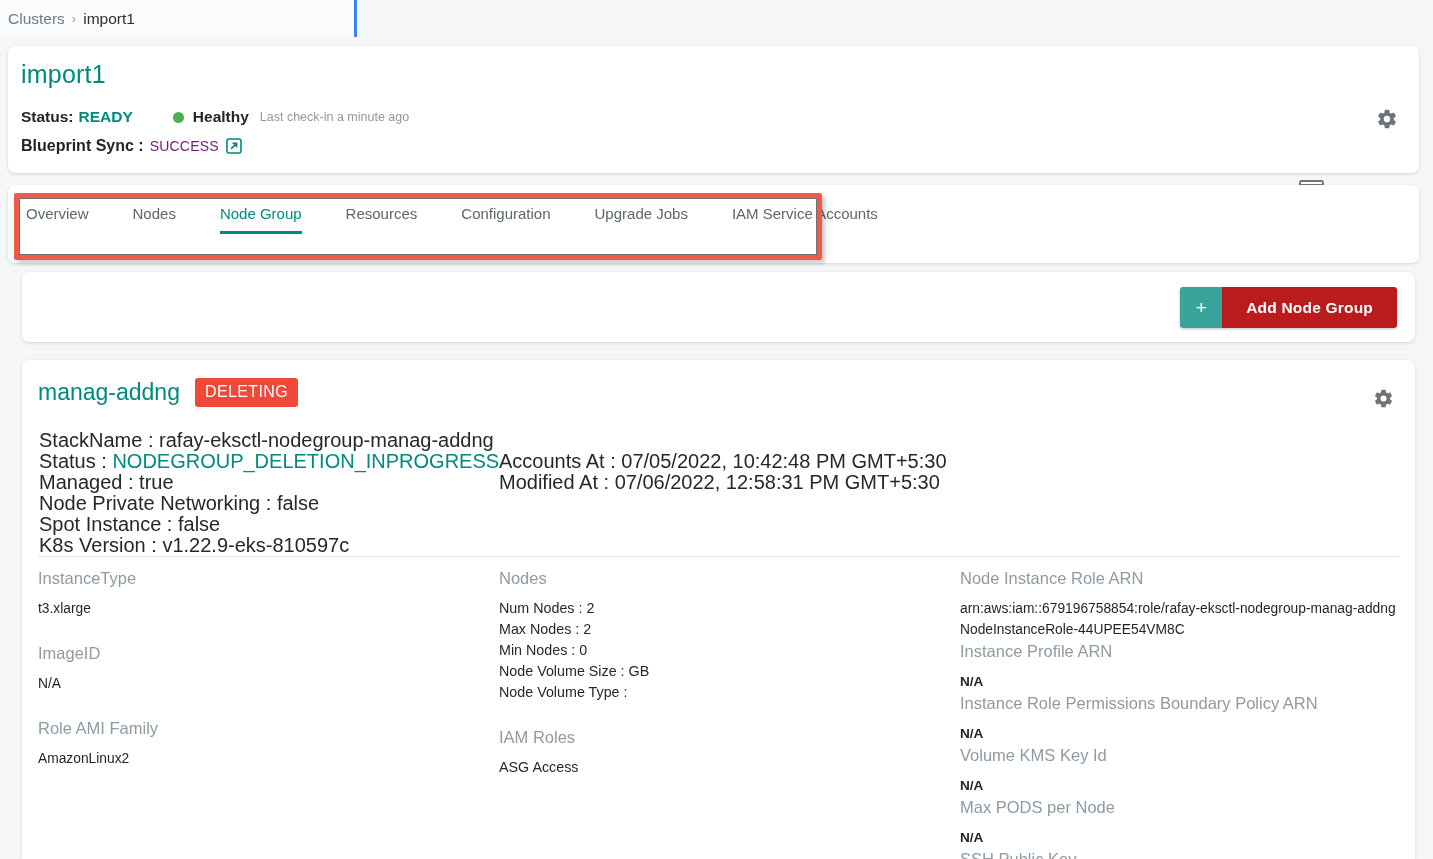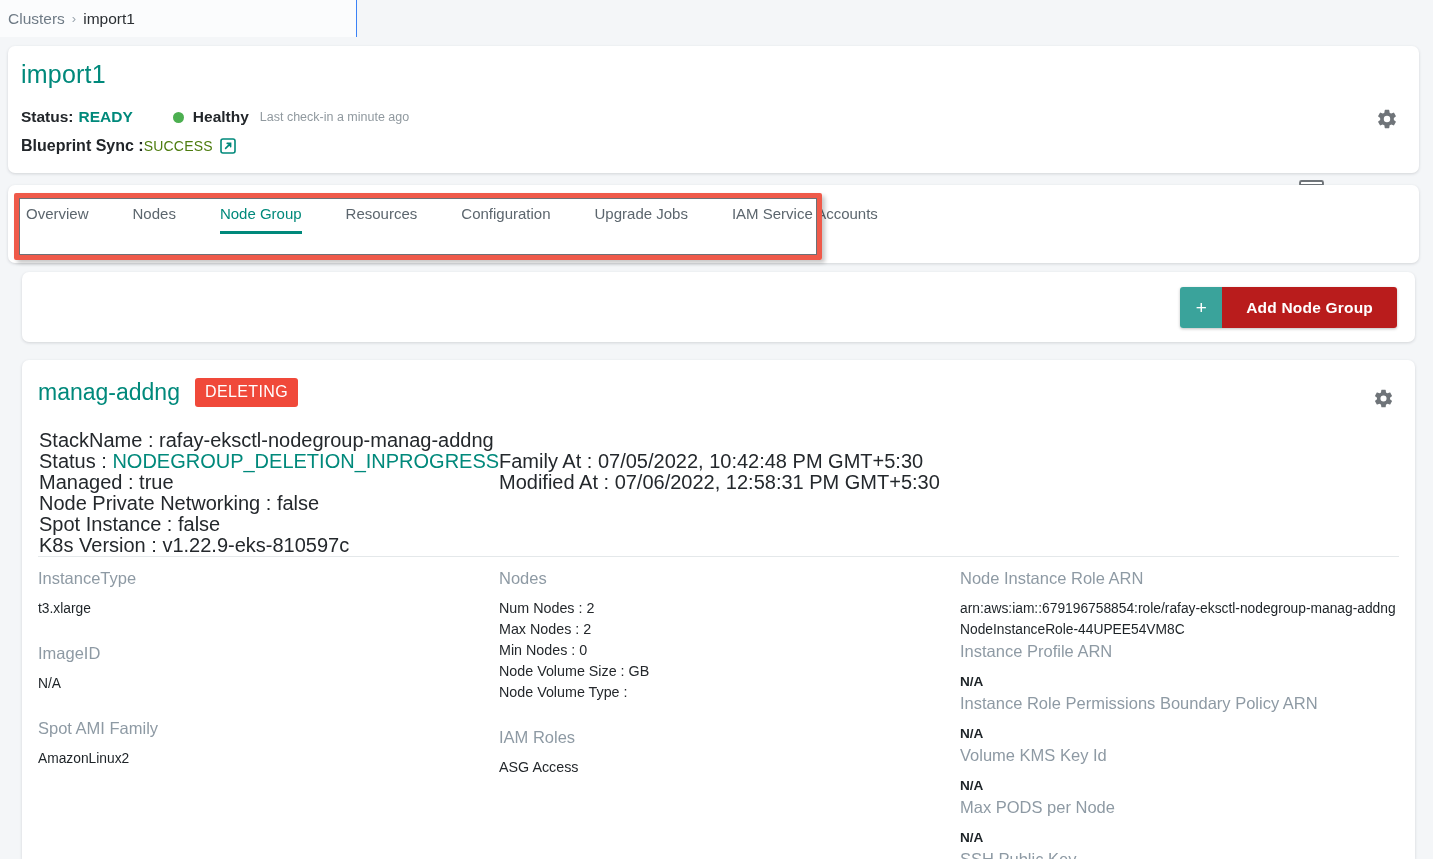--- a/index.html
+++ b/index.html
@@ -8,21 +8,21 @@
     height: 859px;
     background: #f4f6f8;
     font-family: "Liberation Sans", sans-serif;
     overflow: hidden;
   }
   .page { position: relative; width: 1433px; height: 859px; }
 
   
   .breadcrumb-bar {
     position: absolute; left: 0; top: 0; width: 357px; height: 37px;
-    background: #fbfcfd; border-right: 1px solid #3b82f6;
+    background: #fbfcfd; border-right: 3px solid #3b82f6;
     display: flex; align-items: center; padding-left: 8px; gap: 7px;
   }
   .crumb-link { font-size: 15.5px; color: #6f7b86; }
   .crumb-sep { font-size: 13px; color: #9aa5ae; }
   .crumb-current { font-size: 15.5px; color: #2b2f33; }
 
   
   .card {
     position: absolute; background: #fff; border-radius: 7px;
     box-shadow: 0 1px 3px rgba(40,50,60,.17);
@@ -45,21 +45,21 @@
     background: #4caf50; margin-left: 40px;
   }
   .health-text { font-size: 15.5px; font-weight: bold; color: #22262a; margin-left: 9px; }
   .checkin-text { font-size: 12.5px; color: #90999f; margin-left: 11px; }
 
   .bp-row {
     position: absolute; left: 13px; top: 91px;
     display: flex; align-items: center;
   }
   .bp-label { font-size: 16px; font-weight: bold; color: #22262a; }
-  .bp-value { font-size: 14px; color: #4d7c0f; letter-spacing: .2px; }
+  .bp-value { font-size: 14px; color: #701a75; margin-left: 6px; letter-spacing: .2px; }
   .ext-link-icon { margin-left: 7px; display: flex; align-items: center; }
 
   .gear-header { position: absolute; right: 21px; top: 62px; }
   .kubectl-row {
     position: absolute; right: 16px; top: 134px;
     display: flex; align-items: center; gap: 8px;
   }
   .kubectl-label {
     font-size: 14.5px; font-weight: bold; color: #00897b; letter-spacing: .3px;
   }
@@ -258,21 +258,21 @@
         <span>false</span>
       </div>
       <div class="meta-line">
         <span class="k">K8s Version :</span>
         <span>v1.22.9-eks-810597c</span>
       </div>
     </div>
 
     <div class="ng-meta-right">
       <div class="meta-line">
-        <span class="k">Family At :</span>
+        <span class="k">Accounts At :</span>
         <span>07/05/2022, 10:42:48 PM GMT+5:30</span>
       </div>
       <div class="meta-line">
         <span class="k">Modified At :</span>
         <span>07/06/2022, 12:58:31 PM GMT+5:30</span>
       </div>
     </div>
 
     <div class="ng-divider"></div>
 
@@ -280,21 +280,21 @@
 
       <div class="col col-1">
         <div class="field-label">InstanceType</div>
         <div class="spacer-sm"></div>
         <div class="field-value">t3.xlarge</div>
         <div class="spacer-lg"></div>
         <div class="field-label">ImageID</div>
         <div class="spacer-sm"></div>
         <div class="field-value">N/A</div>
         <div class="spacer-lg"></div>
-        <div class="field-label">Spot AMI Family</div>
+        <div class="field-label">Role AMI Family</div>
         <div class="spacer-sm"></div>
         <div class="field-value">AmazonLinux2</div>
       </div>
 
       <div class="col col-2">
         <div class="field-label">Nodes</div>
         <div class="spacer-sm"></div>
         <div class="list-line">Num Nodes : 2</div>
         <div class="list-line">Max Nodes : 2</div>
         <div class="list-line">Min Nodes : 0</div>

